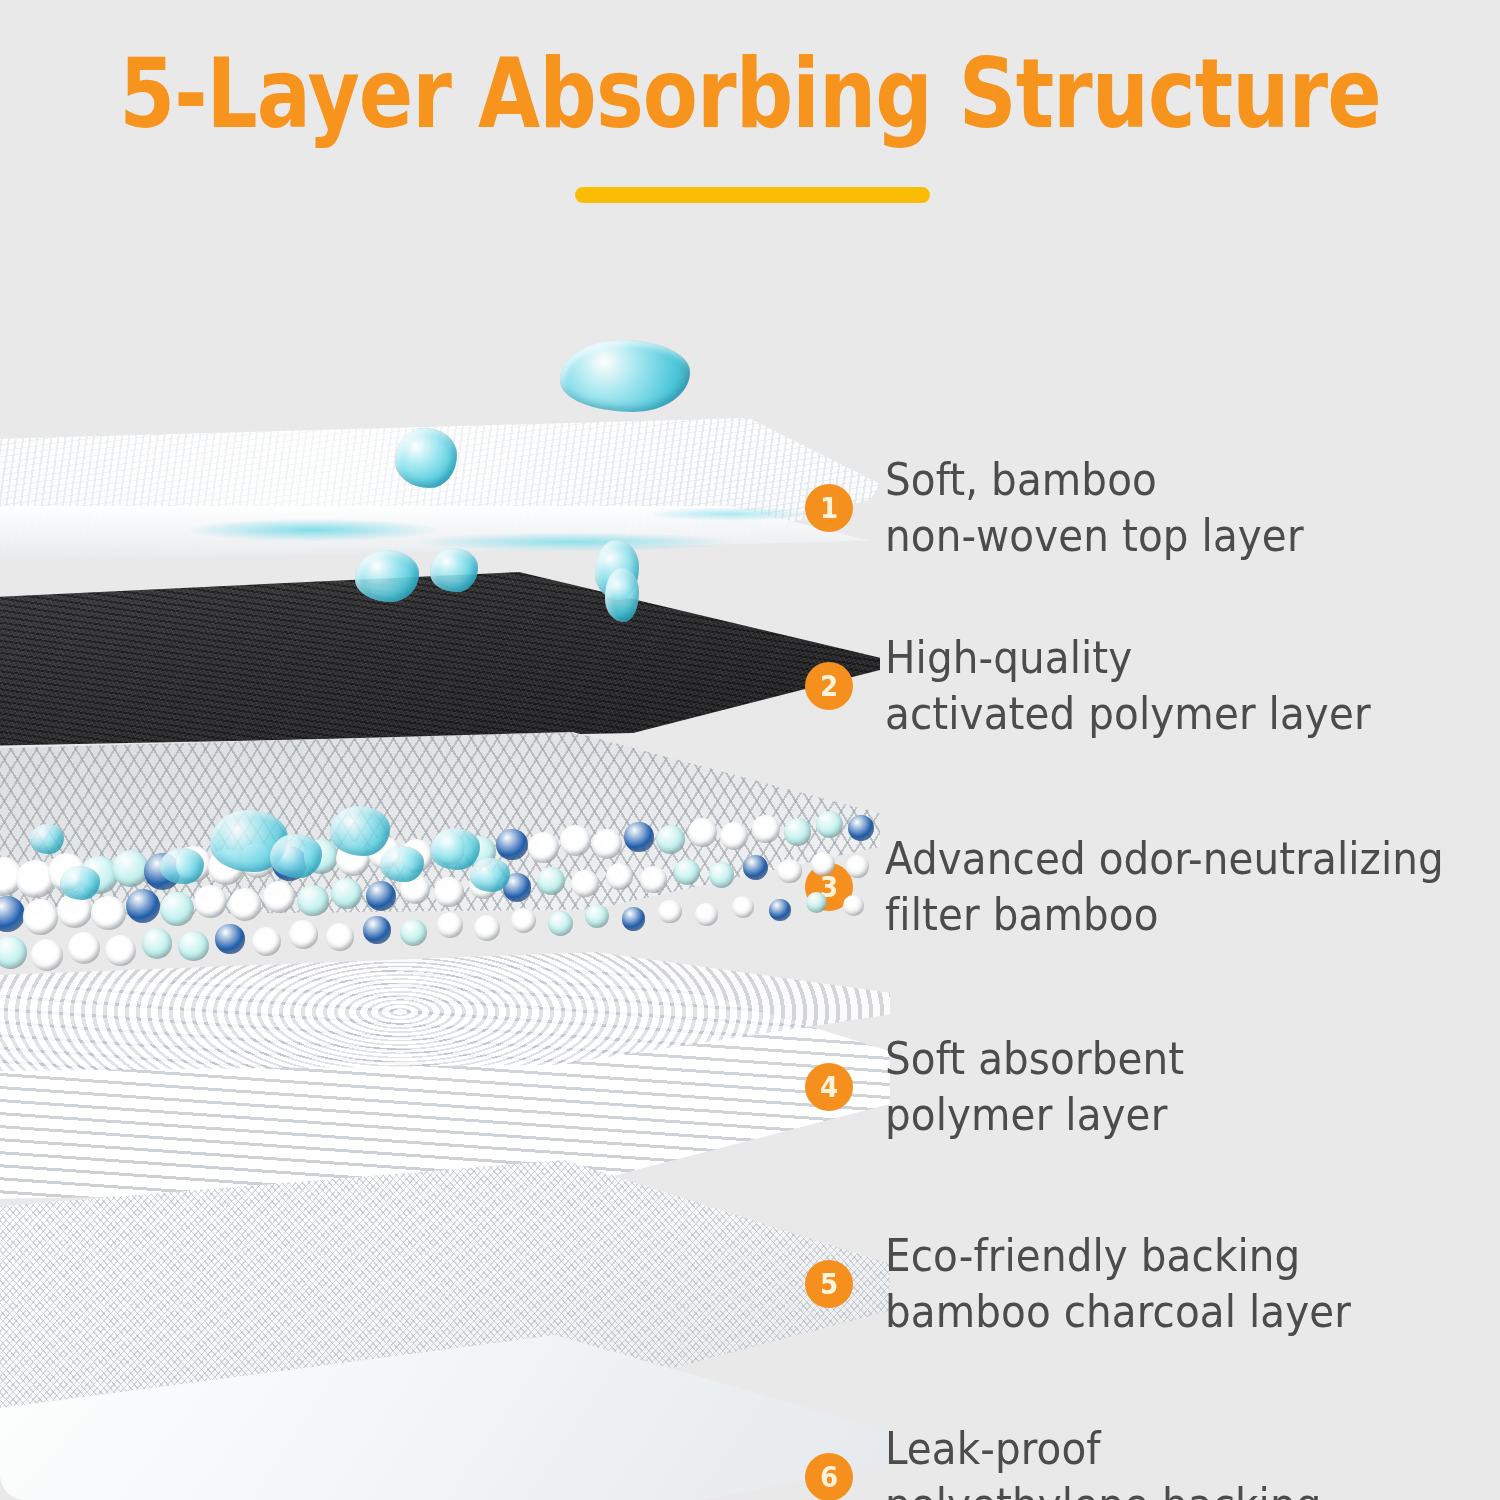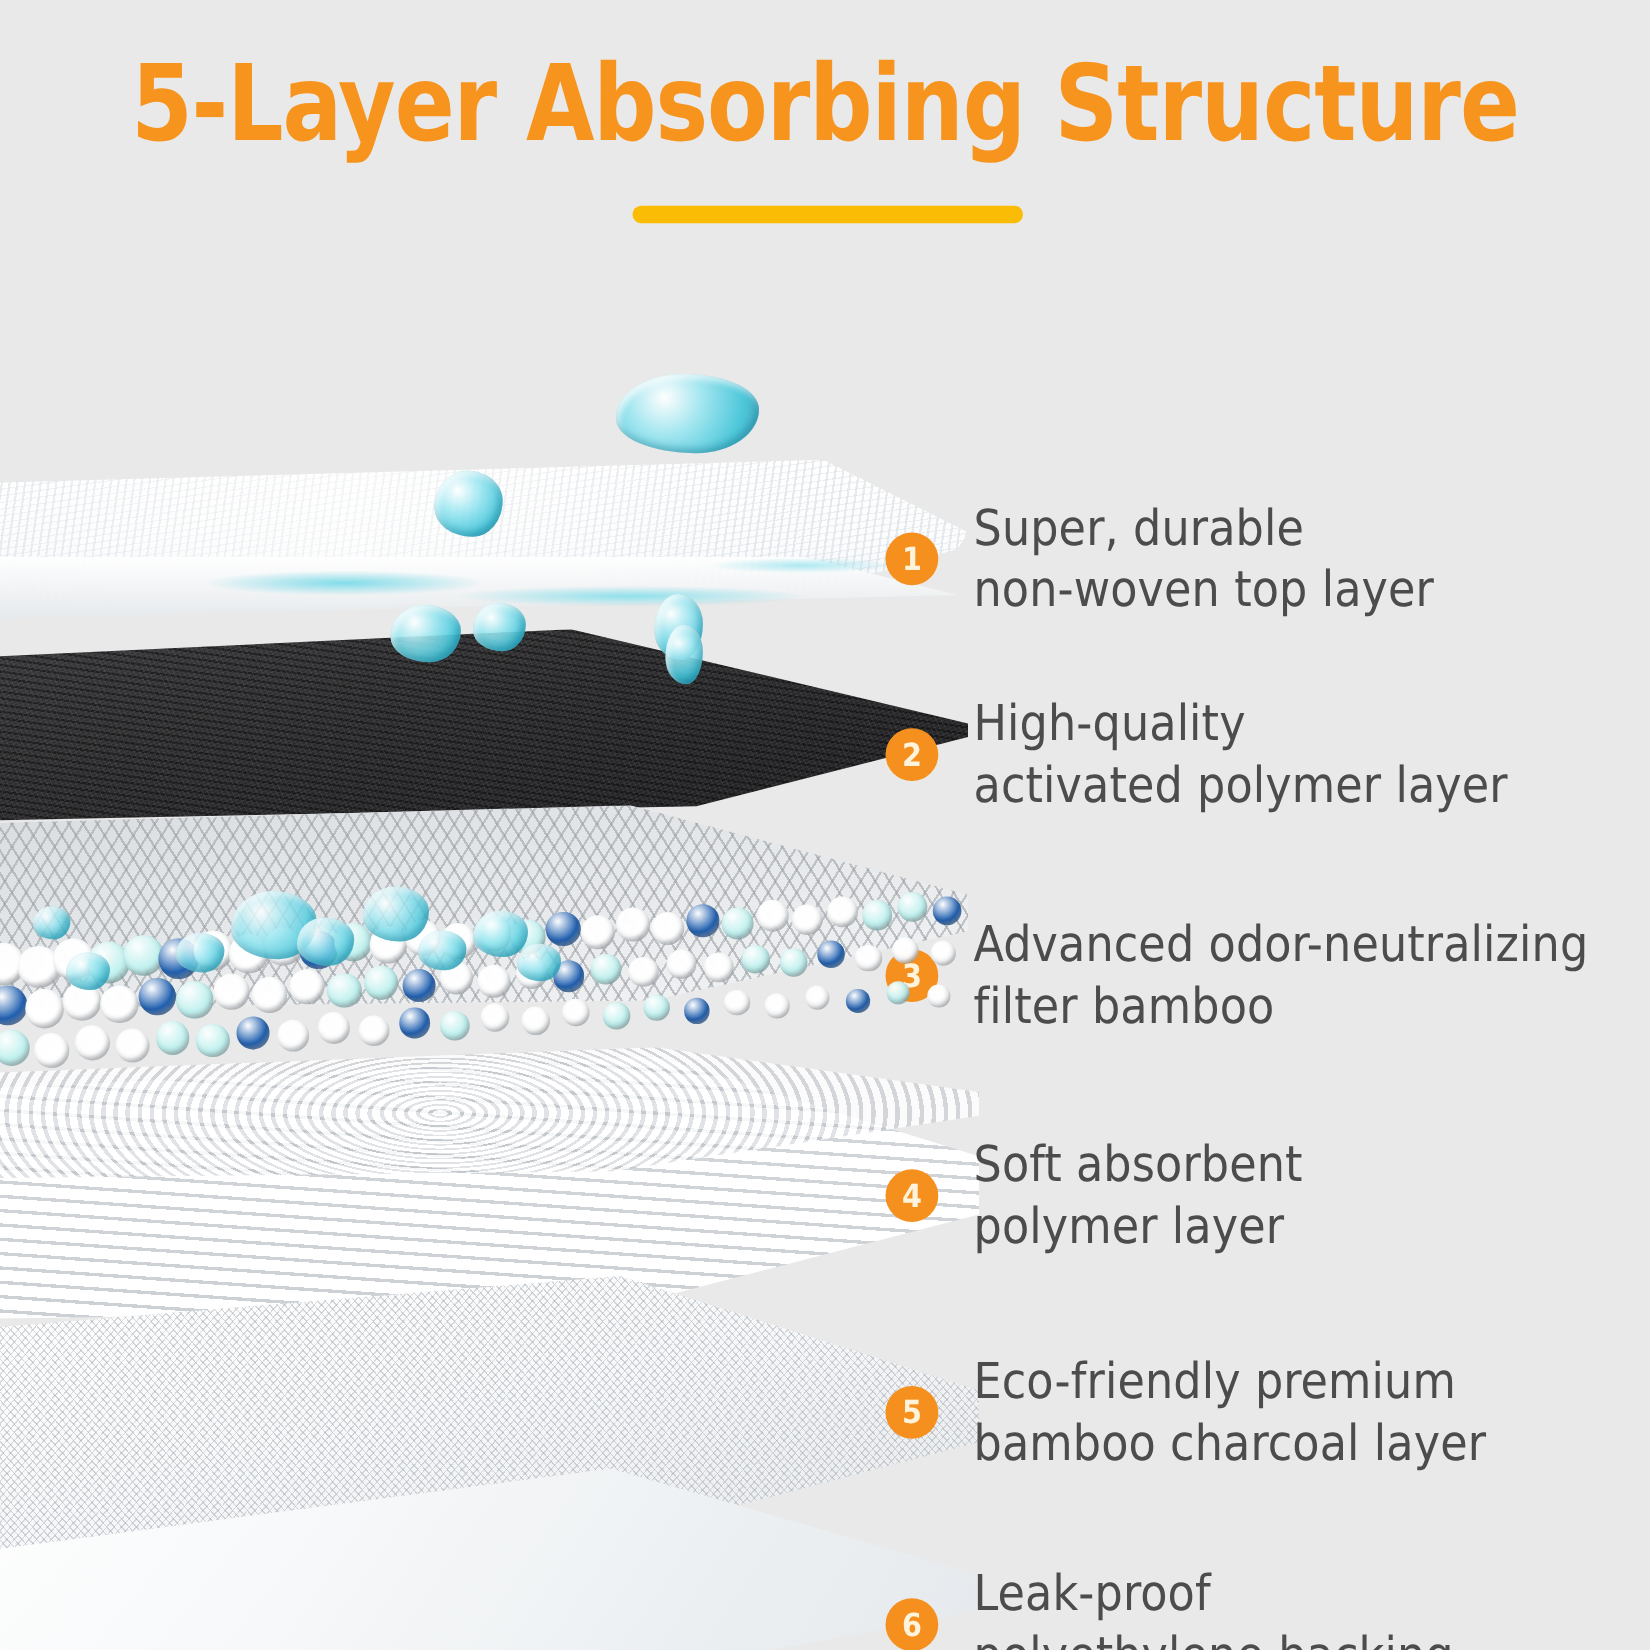--- a/index.html
+++ b/index.html
@@ -3,21 +3,21 @@
 <meta charset="utf-8">
 <title>5-Layer Absorbing Structure</title>
 <style>
   html,body{margin:0;padding:0;}
   body{
     width:1500px;height:1500px;
     background:#e9e9e9;
     font-family:"Liberation Sans",sans-serif;
     overflow:hidden;
   }
-  #stage{position:relative;width:1500px;height:1500px;overflow:hidden;background:#e9e9e9;}
+  #stage{position:relative;width:1500px;height:1500px;overflow:hidden;background:#e9e9e9;border-radius:25px;}
 
   
   #title{
     position:absolute;left:0;top:46px;width:1500px;
     text-align:center;
     font-family:"Liberation Sans Narrow","DejaVu Sans Condensed","Liberation Sans",sans-serif;
     font-weight:700;
     font-size:96px;
     line-height:1.0;
     letter-spacing:-1px;
@@ -271,21 +271,21 @@
         <div class="drop" style="position: absolute; left: 430px; top: 248px; width: 48px; height: 44px; z-index: 60;"></div>
         <div class="drop" style="position: absolute; left: 595px; top: 240px; width: 44px; height: 60px; z-index: 60;"></div>
         <div class="drop" style="position: absolute; left: 605px; top: 268px; width: 34px; height: 54px; z-index: 60;"></div>
       </div>
   </div>
 
   <div id="callouts">
 
     <div class="callout" style="left:805px;top:452px;">
       <div class="badge">1</div>
-      <div class="ctext">Super, durable
+      <div class="ctext">Soft, bamboo
 non-woven top layer</div>
     </div>
 
     <div class="callout" style="left:805px;top:630px;">
       <div class="badge">2</div>
       <div class="ctext">High-quality
 activated polymer layer</div>
     </div>
 
     <div class="callout" style="left:805px;top:831px;">
@@ -295,21 +295,21 @@
     </div>
 
     <div class="callout" style="left:805px;top:1031px;">
       <div class="badge">4</div>
       <div class="ctext">Soft absorbent
 polymer layer</div>
     </div>
 
     <div class="callout" style="left:805px;top:1228px;">
       <div class="badge">5</div>
-      <div class="ctext">Eco-friendly premium
+      <div class="ctext">Eco-friendly backing
 bamboo charcoal layer</div>
     </div>
 
     <div class="callout" style="left:805px;top:1421px;">
       <div class="badge">6</div>
       <div class="ctext">Leak-proof
 polyethylene backing</div>
     </div>
 
   </div>

